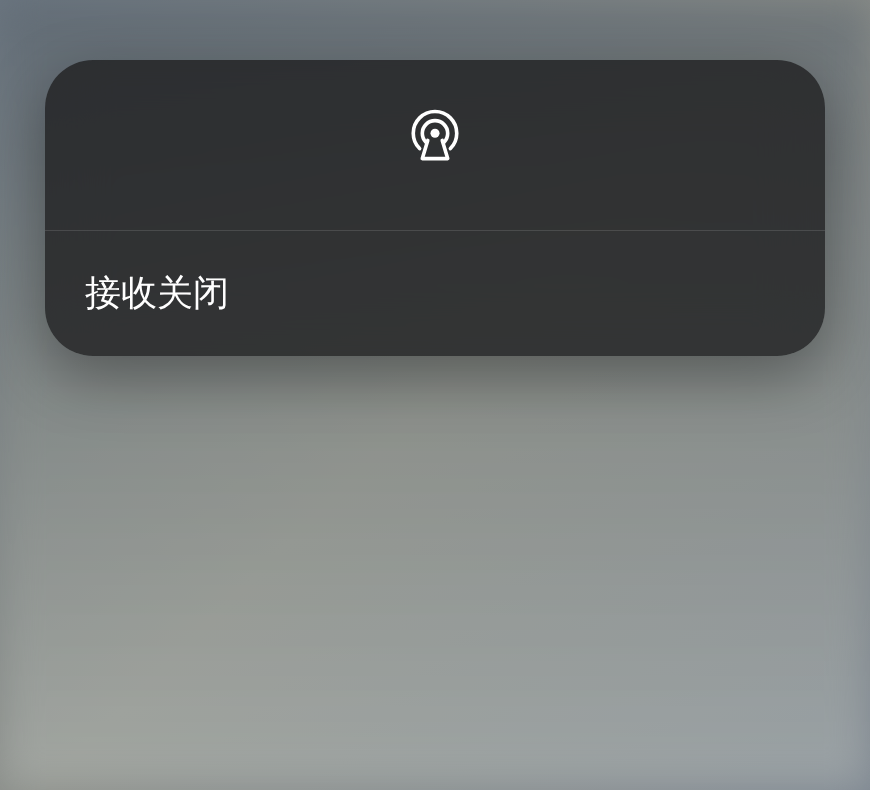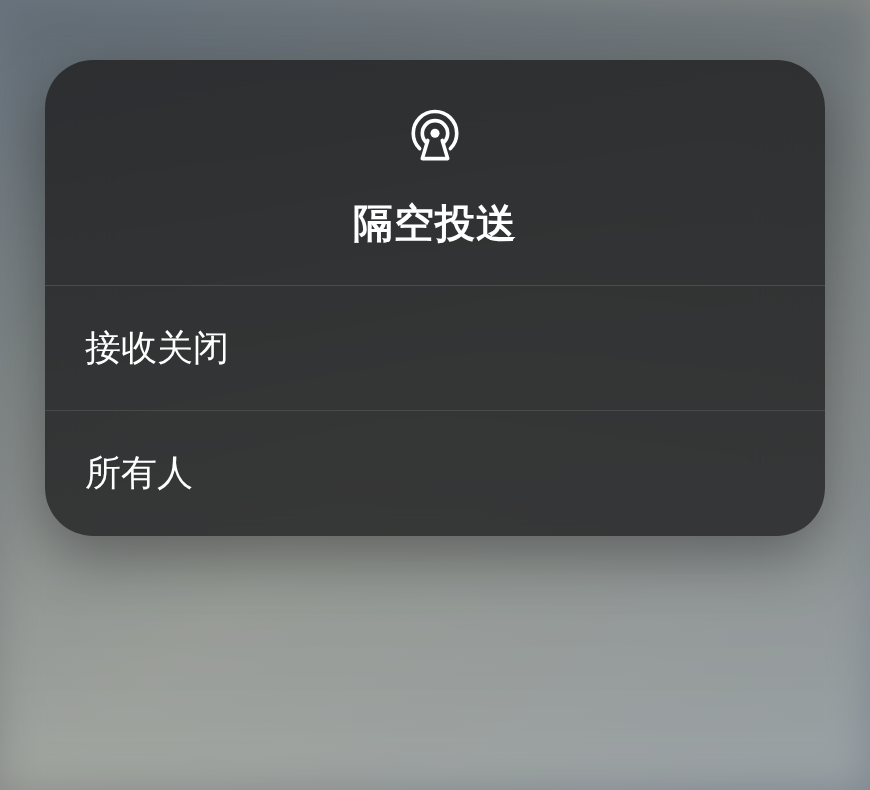--- a/index.html
+++ b/index.html
@@ -118,36 +118,27 @@
 <div class="panel">
   <div class="header">
     <div class="airdrop-icon">
       <svg viewBox="0 0 64 64" fill="none" stroke="#ffffff" stroke-width="4" stroke-linecap="round">
         <circle cx="32" cy="30" r="5" fill="#ffffff" stroke="none"></circle>
         <path d="M 22 40 A 14 14 0 1 1 42 40"></path>
         <path d="M 15 47 A 24 24 0 1 1 49 47"></path>
         <path d="M 24 38 L 18 58 L 46 58 L 40 38" stroke-linejoin="round"></path>
       </svg>
     </div>
-    <div class="title">隔空投送</div>
   </div>
 
   <div class="options">
     <div class="option">
       <span class="option-label">接收关闭</span>
       <span class="checkmark hidden">
         <svg viewBox="0 0 24 24" fill="none" stroke="#ffffff" stroke-width="3" stroke-linecap="round" stroke-linejoin="round">
           <polyline points="4 13 9 18 20 6"></polyline>
         </svg>
       </span>
     </div>
 
 
-    <div class="option">
-      <span class="option-label">所有人</span>
-      <span class="checkmark hidden">
-        <svg viewBox="0 0 24 24" fill="none" stroke="#ffffff" stroke-width="3" stroke-linecap="round" stroke-linejoin="round">
-          <polyline points="4 13 9 18 20 6"></polyline>
-        </svg>
-      </span>
-    </div>
   </div>
 </div>
 
 </body></html>

